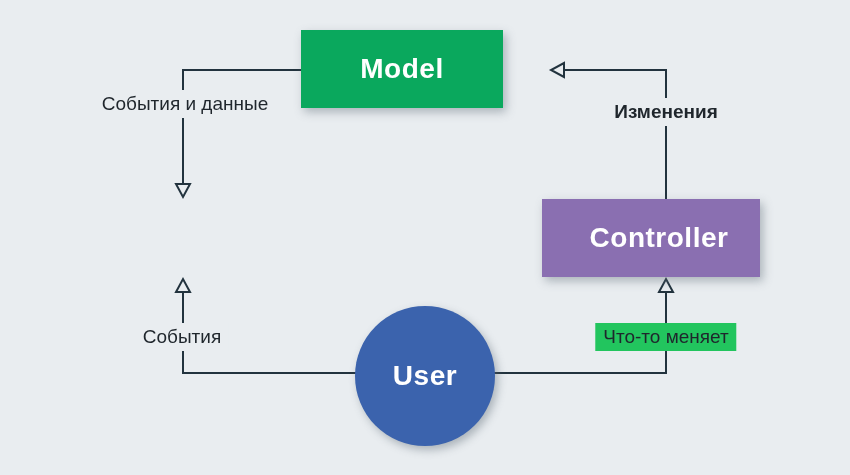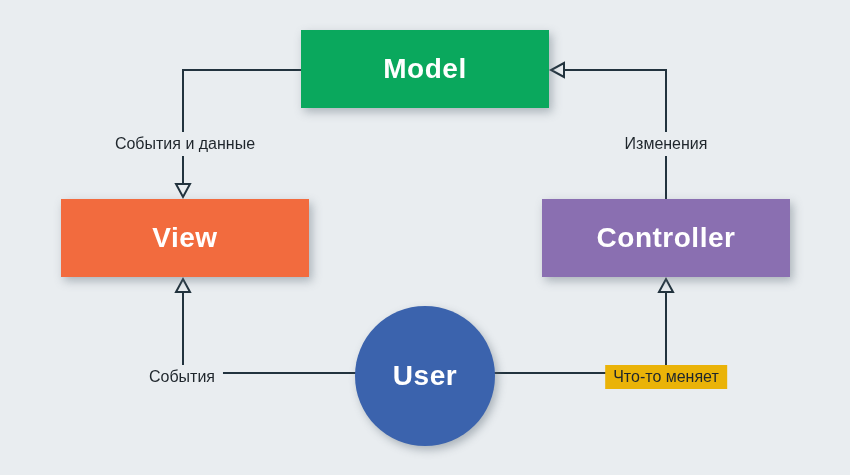--- a/index.html
+++ b/index.html
@@ -35,44 +35,43 @@
     display: flex;
     align-items: center;
     justify-content: center;
     color: #ffffff;
     font-weight: bold;
     font-size: 28px;
     letter-spacing: 0.5px;
     box-shadow: 3px 4px 9px rgba(96,108,120,0.45);
   }
   .node.rect {
-    width: 248px;
+    width: 202px;
     height: 78px;
   }
   .node.circle {
     width: 140px;
     height: 140px;
     border-radius: 50%;
   }
   #node-model      { left: 301px; top: 30px; }
   #node-view       { left: 61px;  top: 199px; }
-  #node-controller { left: 542px; top: 199px; }
+  #node-controller { left: 542px; top: 199px; padding-left: 16px; }
   #node-user       { left: 355px; top: 306px; }
   .edge-label {
     position: absolute;
     transform: translate(-50%, -50%);
-    font-size: 16px;
+    font-size: 19px;
     color: #1f262c;
     background: #e9edf0;
     padding: 3px 8px;
     white-space: nowrap;
-    margin-top: 40px;
   }
   #label-events-data  { left: 185px; top: 104px; }
-  #label-changes      { left: 666px; top: 104px; }
+  #label-changes      { left: 666px; top: 112px; font-weight: bold; }
   #label-watches      { left: 182px; top: 337px; }
   #label-changes-smth { left: 666px; top: 337px; }
 </style>
 </head>
 <body>
 
 <div class="canvas" style="background-color: rgb(233, 237, 240);">
 
   <svg class="wires" width="850" height="475" viewBox="0 0 850 475">
 
@@ -86,33 +85,30 @@
     <path class="head" d="M176,292 L190,292 L183,279 Z"></path>
 
     <path class="wire" d="M425,373 L666,373 L666,292"></path>
     <path class="head" d="M659,292 L673,292 L666,279 Z"></path>
   </svg>
 
   <div class="node rect" id="node-model" style="background-color: rgb(10, 168, 93);">
     <span>Model</span>
   </div>
 
-  <div class="node rect" id="node-view" style="background-color: rgb(242, 107, 62);">
-    <span>View</span>
-  </div>
 
   <div class="node rect" id="node-controller" style="background-color: rgb(138, 111, 177);">
     <span>Controller</span>
   </div>
 
   <div class="node circle" id="node-user" style="background-color: rgb(59, 99, 173); text-align: center;">
     <span>User</span>
   </div>
 
   <div class="edge-label" id="label-events-data" style="background-color: rgb(233, 237, 240);">События и данные</div>
 
   <div class="edge-label" id="label-changes" style="background-color: rgb(233, 237, 240);">Изменения</div>
 
   <div class="edge-label" id="label-watches" style="background-color: rgb(233, 237, 240);">События</div>
 
-  <div class="edge-label" id="label-changes-smth" style="background-color: #eab308; text-align: center;">Что-то меняет</div>
+  <div class="edge-label" id="label-changes-smth" style="background-color: #22c55e; text-align: center;">Что-то меняет</div>
 
 </div>
 
 </body></html>

